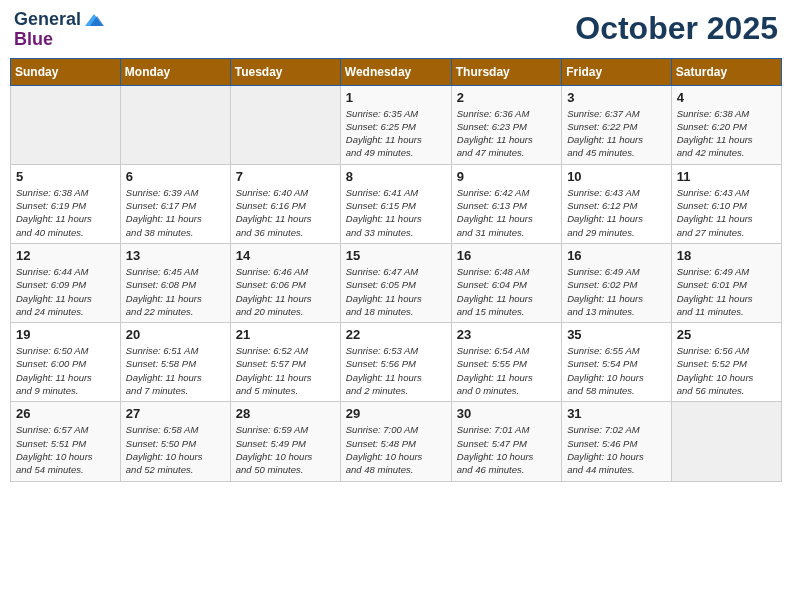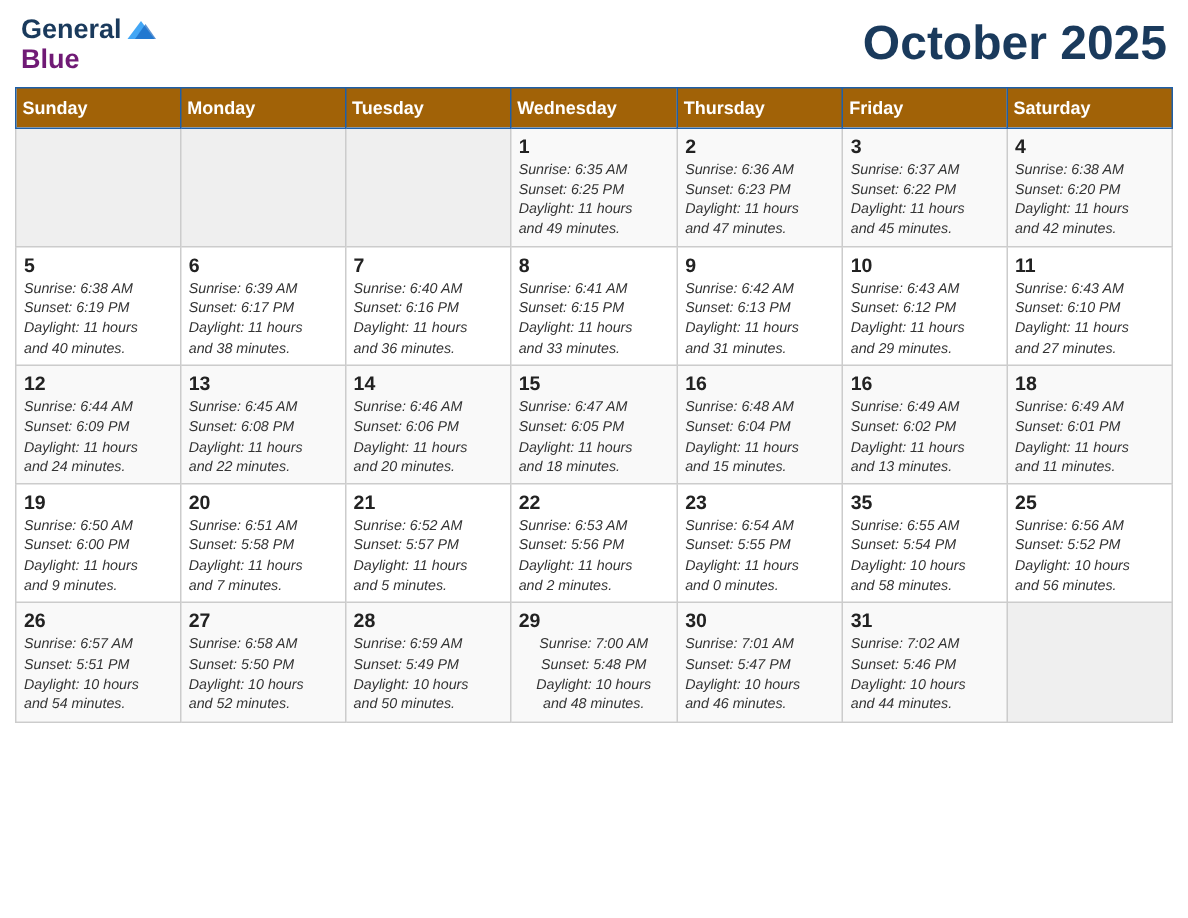--- a/index.html
+++ b/index.html
@@ -325,21 +325,21 @@
         </td>
         <td>
           <span class="day-num">28</span>
           <div class="day-info" style="white-space: pre-line;">Sunrise: 6:59 AM
 Sunset: 5:49 PM
 Daylight: 10 hours
 and 50 minutes.</div>
         </td>
         <td>
           <span class="day-num">29</span>
-          <div class="day-info" style="white-space: pre-line; text-align: center;">Sunrise: 7:00 AM
+          <div class="day-info" style="white-space: pre-line;">Sunrise: 7:00 AM
 Sunset: 5:48 PM
 Daylight: 10 hours
 and 48 minutes.</div>
         </td>
         <td>
           <span class="day-num">30</span>
           <div class="day-info" style="white-space: pre-line;">Sunrise: 7:01 AM
 Sunset: 5:47 PM
 Daylight: 10 hours
 and 46 minutes.</div>

